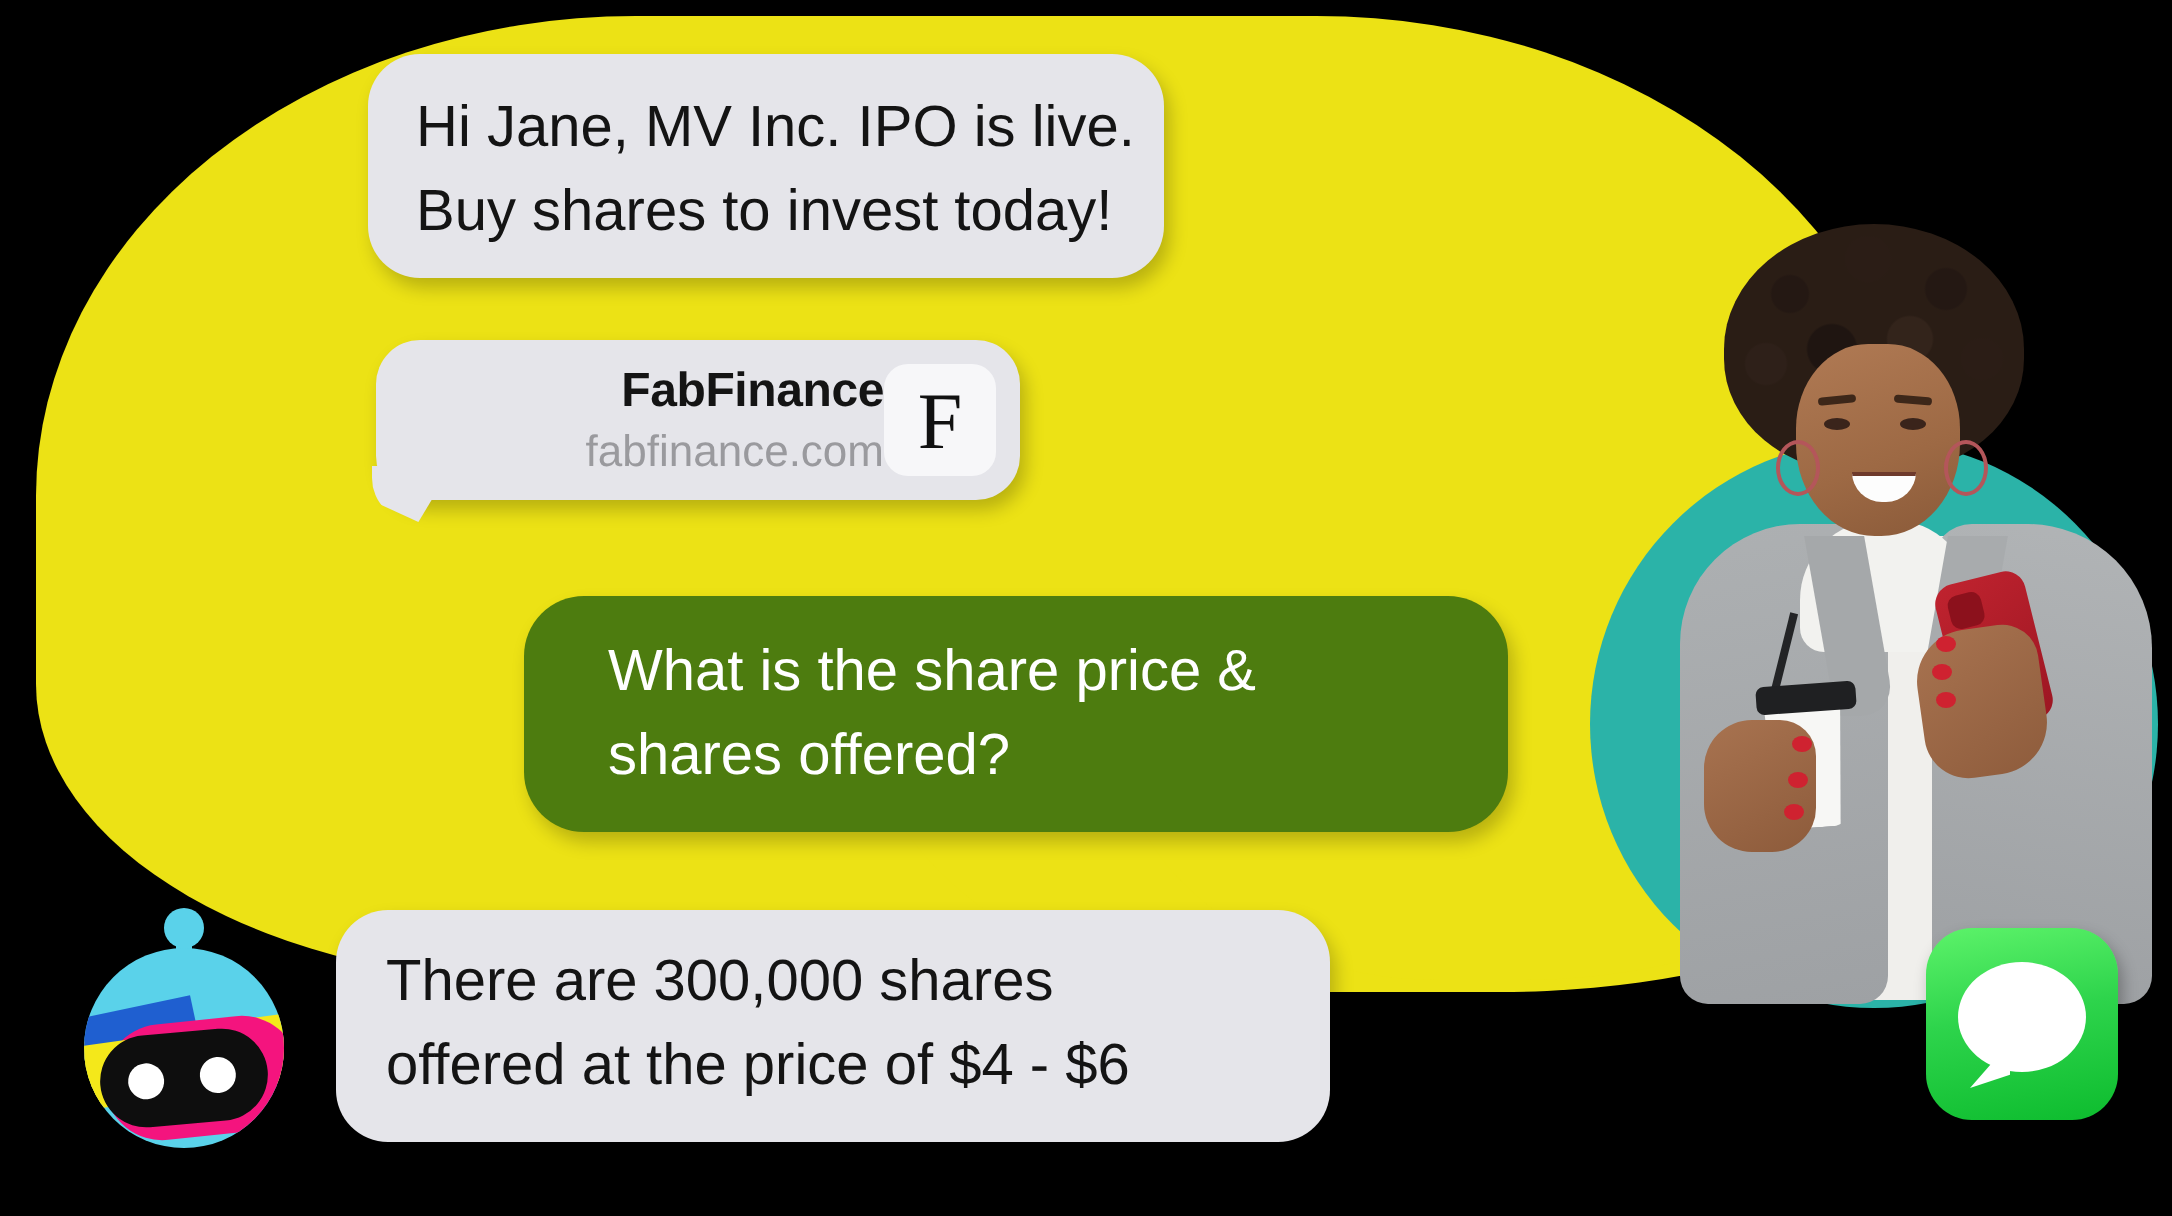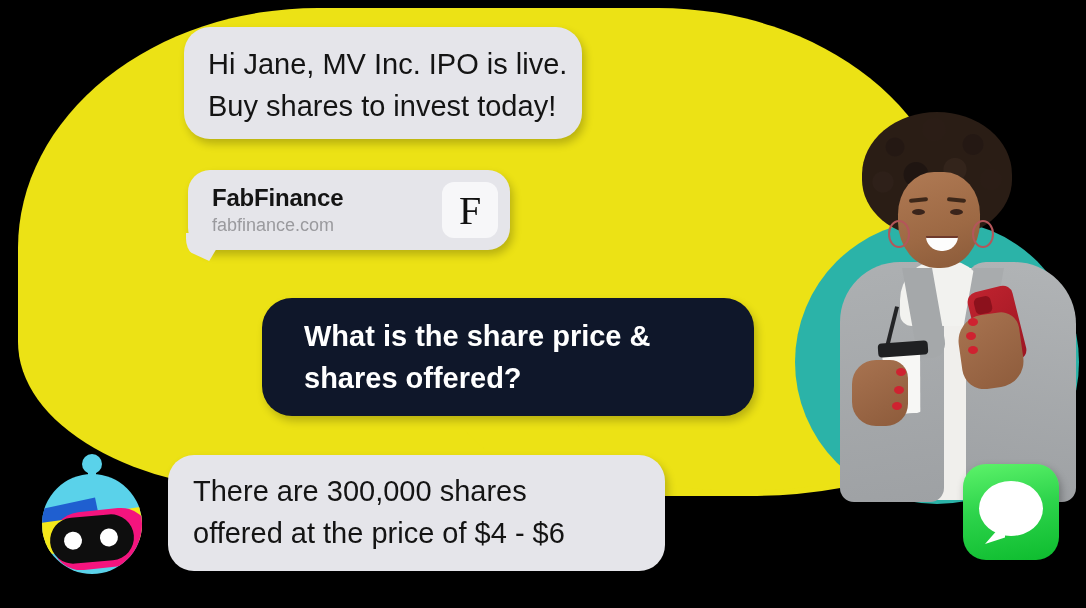--- a/index.html
+++ b/index.html
@@ -279,54 +279,54 @@
   .brand-tail {
     position: absolute;
     left: -2px;
     bottom: -11px;
     width: 40px; height: 28px;
     background: #e5e5ea;
     border-radius: 0 0 0 22px;
     clip-path: polygon(0 0, 100% 0, 58% 100%, 0 62%);
   }
   .brand-texts {
-    padding-left: 24px;
+    padding-left: 4px;
     flex: 1;
+    text-align: right;
   }
   .brand-name {
     font-size: 24px;
     font-weight: bold;
     color: #141414;
     letter-spacing: -0.2px;
   }
   .brand-url {
-    font-size: 18px;
+    font-size: 22px;
     color: #9a9a9e;
     margin-top: 3px;
   }
   .brand-logo {
     width: 56px; height: 56px;
     background: #f7f7f9;
     border-radius: 12px;
     margin-right: 12px;
     display: flex;
     align-items: center;
     justify-content: center;
     font-family: "Liberation Serif", serif;
     font-size: 40px;
     color: #111111;
   }
 
   #bubble-2 {
     left: 262px; top: 298px;
     width: 492px; height: 118px;
-    background: #0f172a;
+    background: #4d7c0f;
     border-radius: 30px;
     padding: 17px 0 0 42px;
-    font-weight: bold;
   }
   #bubble-2 .bubble-text { color: #ffffff; }
 
   #bubble-3 {
     left: 168px; top: 455px;
     width: 497px; height: 116px;
     padding: 15px 16px 0 25px;
   }
 
   

